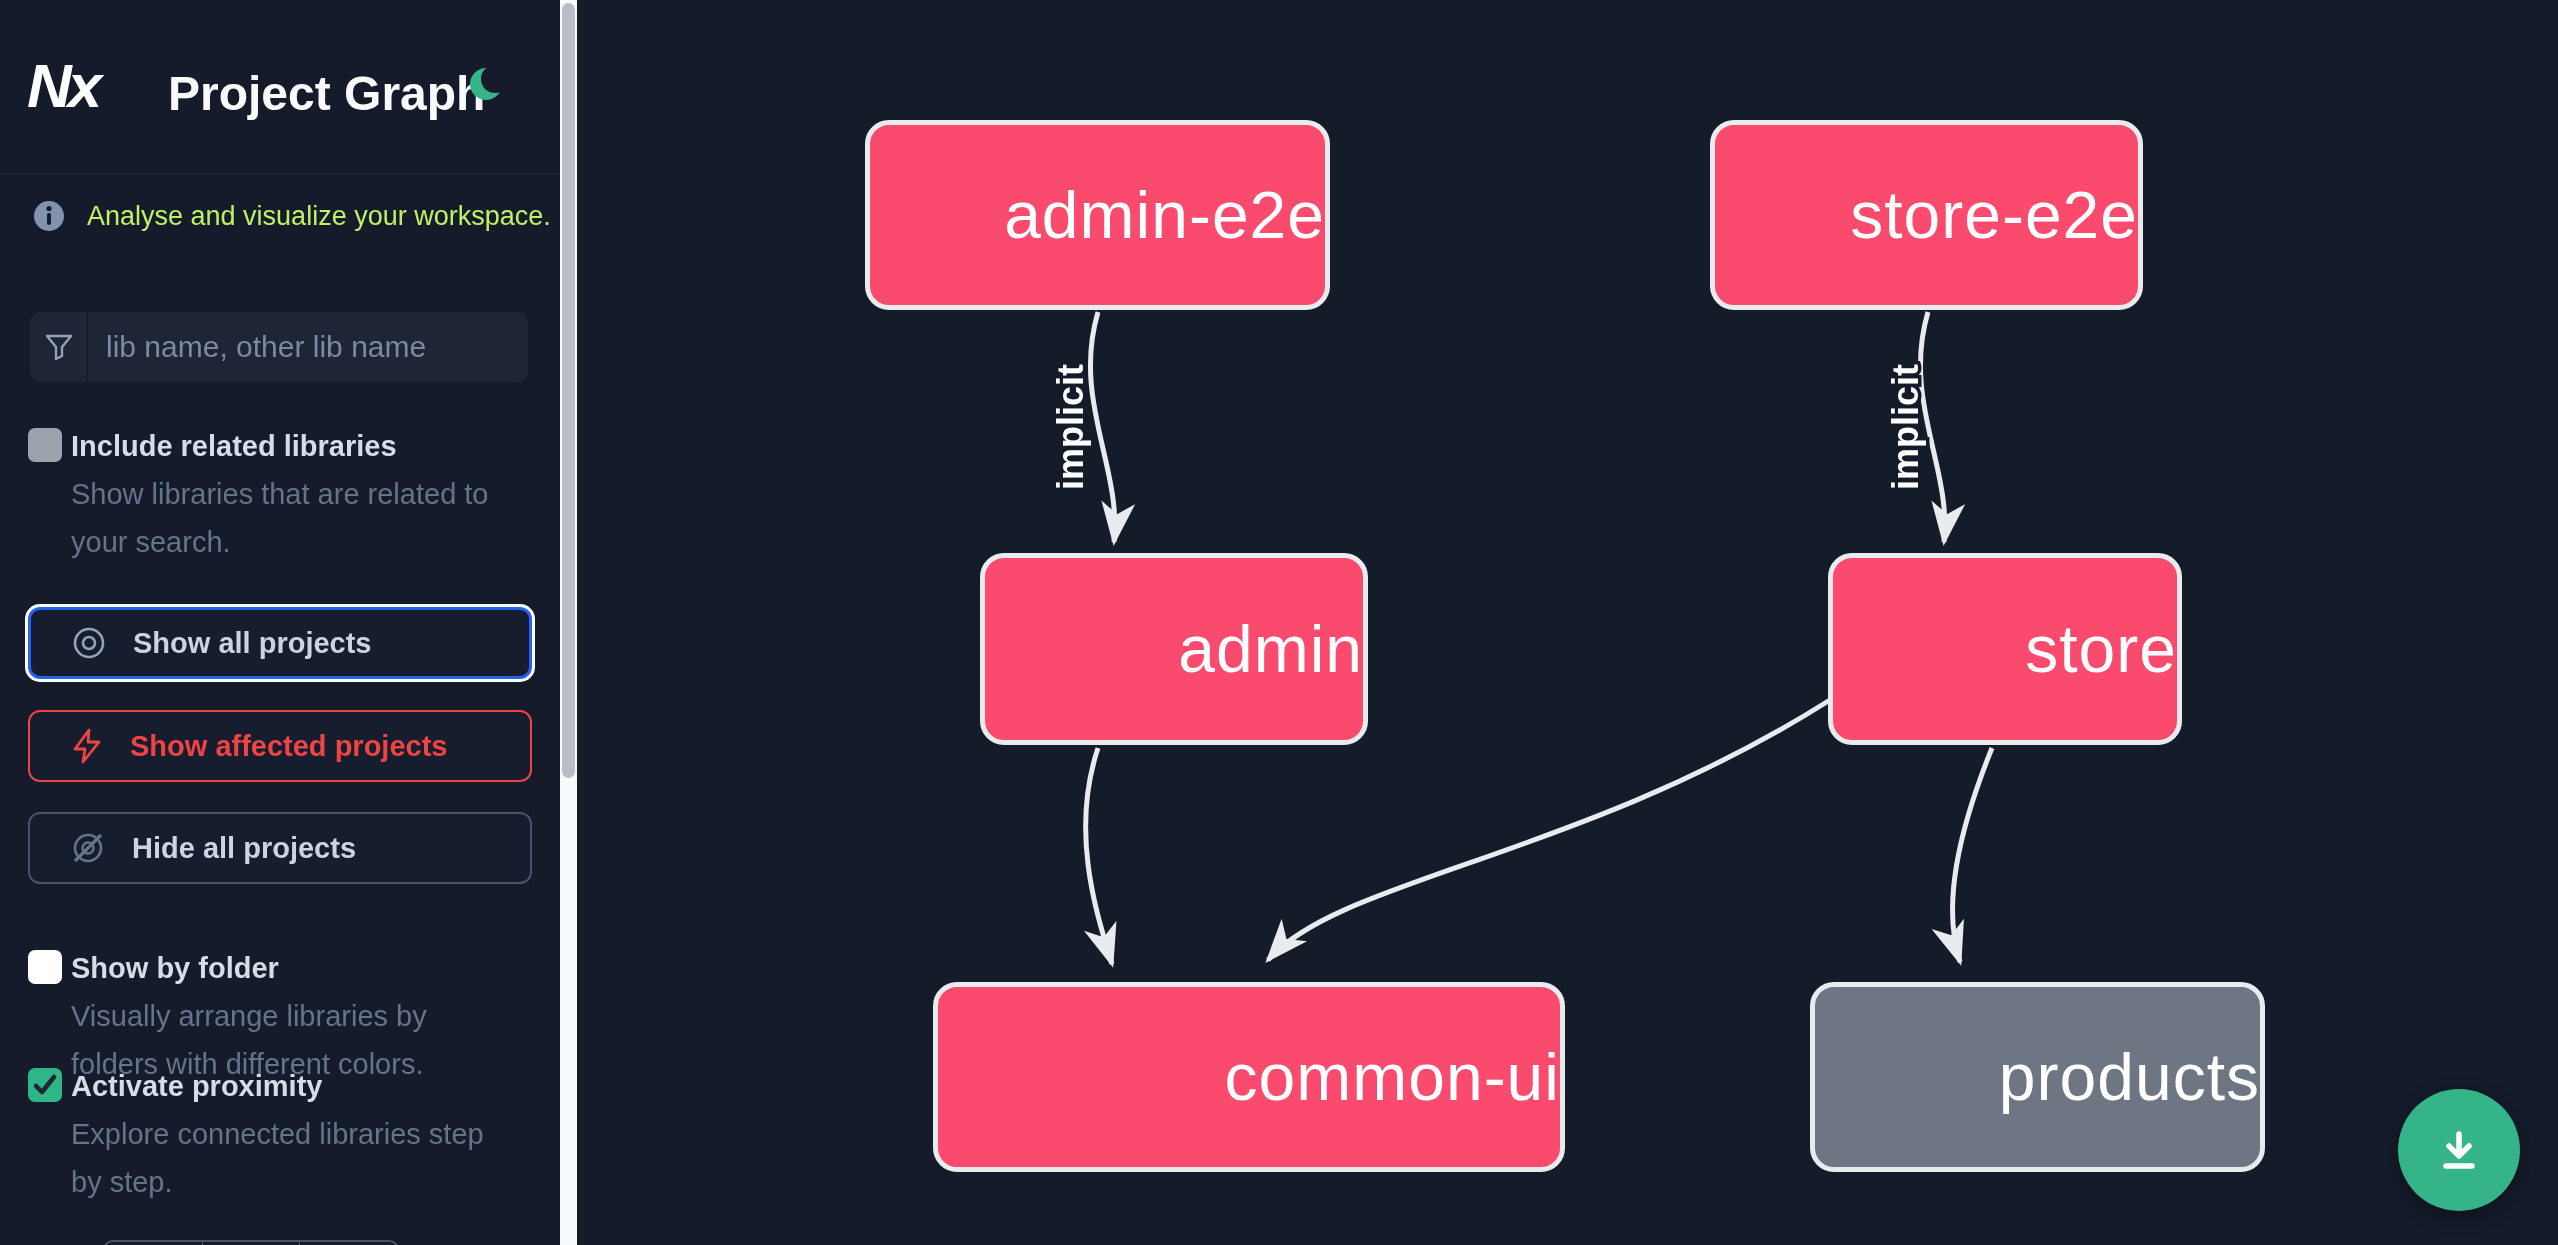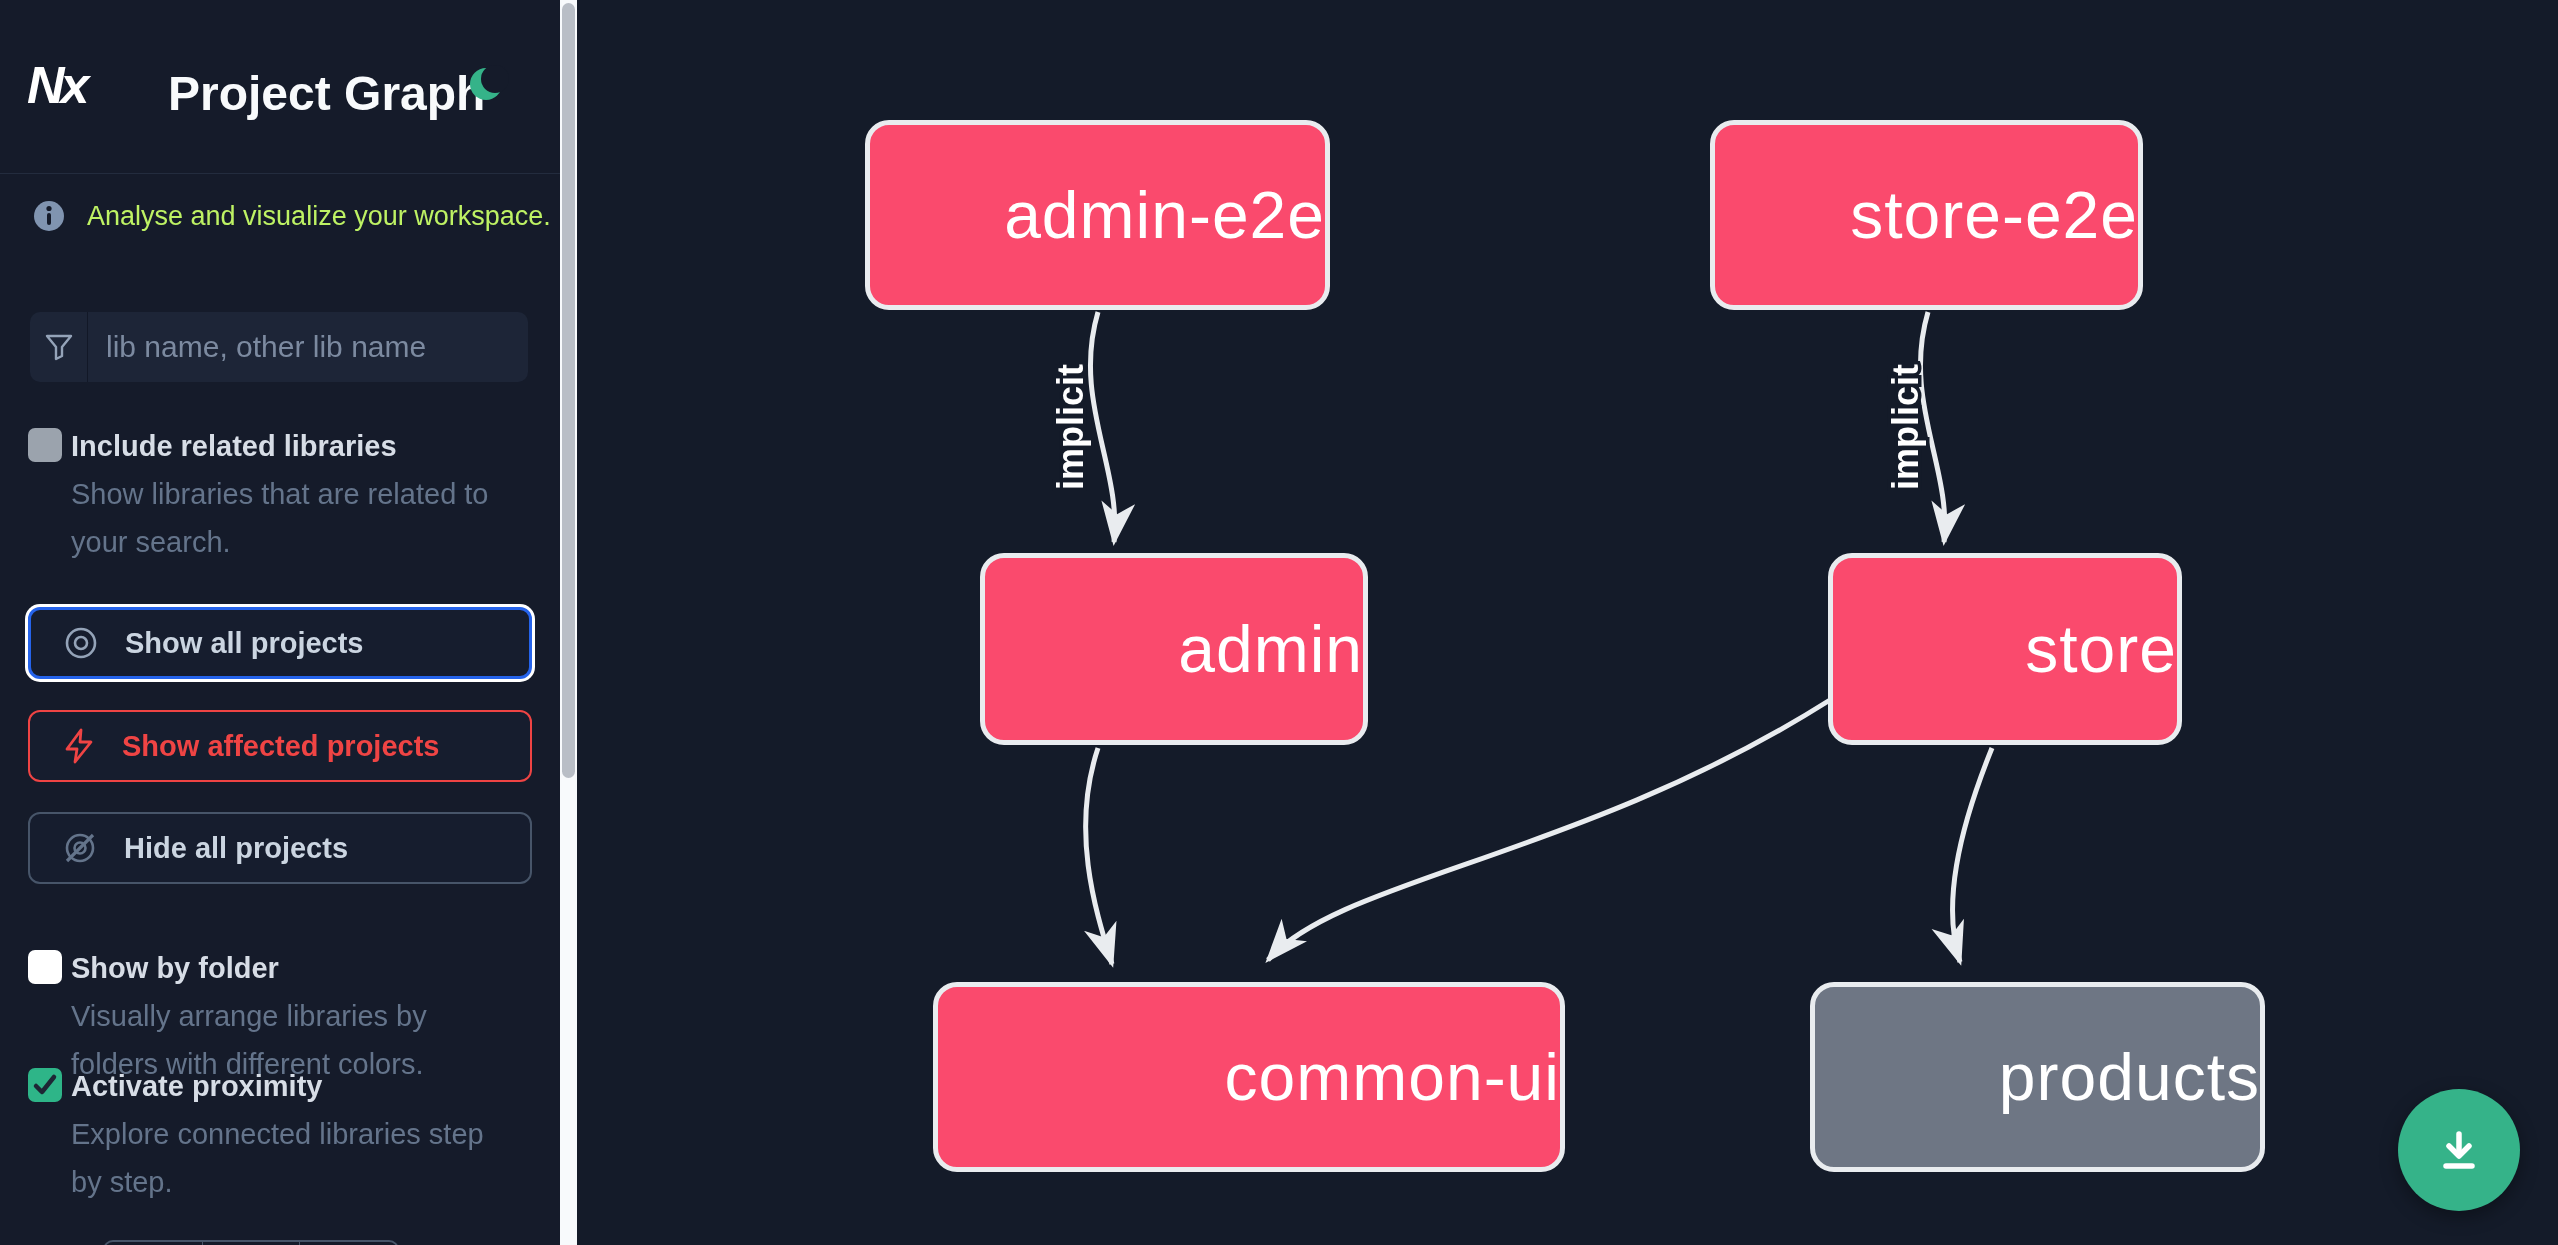--- a/index.html
+++ b/index.html
@@ -6,21 +6,21 @@
   html,body { width:2558px; height:1245px; overflow:hidden; background:#141b29;
               font-family:"Liberation Sans", sans-serif; }
   .app { position:relative; width:2558px; height:1245px; }
 
   
   .sidebar { position:absolute; left:0; top:0; width:560px; height:1245px;
              background:#151b2a; color:#e2e8f0; }
   .sb-header { position:absolute; left:0; top:0; width:560px; height:174px;
                border-bottom:1px solid #232c3e; display:flex; align-items:center; }
   .logo { position:absolute; left:27px; top:52px; width:92px; height:66px;
-          color:#fff; font-weight:800; font-size:52px; letter-spacing:-4px;
+          color:#fff; font-weight:800; font-size:62px; letter-spacing:-4px;
           font-style:italic; display:flex; align-items:center; }
   .app-title { position:absolute; left:168px; top:66px; font-size:48px; font-weight:700; color:#f8fafc; }
   .moon { position:absolute; left:466px; top:62px; width:44px; height:44px; cursor:pointer; }
 
   .tagline { position:absolute; left:33px; top:200px; display:flex; align-items:center; gap:22px; }
   .tagline svg { flex:0 0 auto; }
   .tagline span { font-size:27px; color:#bef264; }
 
   .searchbox { position:absolute; left:30px; top:312px; width:498px; height:70px;
                background:#1d2537; border-radius:10px; display:flex; align-items:stretch; overflow:hidden; }
@@ -34,21 +34,21 @@
   .optrow { position:absolute; left:28px; display:flex; gap:9px; }
   .cbox { width:34px; height:34px; border-radius:7px; flex:0 0 auto; margin-top:4px; }
   .cbox.gray  { background:#9ba3ad; }
   .cbox.white { background:#ffffff; }
   .cbox.green { background:#2eb588; display:flex; align-items:center; justify-content:center; }
   .optrow .txt  { width:450px; }
   .optrow .lbl  { font-size:29px; font-weight:700; color:#d7dde6; line-height:44px; }
   .optrow .desc { font-size:29px; color:#64748b; line-height:48px; margin-top:2px; }
 
   .sb-btn { position:absolute; left:28px; width:504px; height:72px; border-radius:12px;
-            background:#161d2e; display:flex; align-items:center; gap:26px; padding:0 32px;
+            background:#161d2e; display:flex; align-items:center; gap:26px; padding:0 40px;
             font-size:29px; font-weight:600; color:#cbd5e1; cursor:pointer;
             border:2px solid #475569; font-family:"Liberation Sans", sans-serif; }
   .sb-btn.focused { border:3px solid #2563eb; box-shadow:0 0 0 3px #ffffff; }
   .sb-btn.red     { border:2px solid #ef4444; color:#ef4444; }
   .sb-btn svg { flex:0 0 auto; }
 
   
   .scrollbar { position:absolute; left:560px; top:0; width:17px; height:1245px; background:#f8fafc; }
   .scrollbar .thumb { position:absolute; left:2px; top:3px; width:13px; height:775px;
                       background:#b9bec6; border-radius:7px; }

